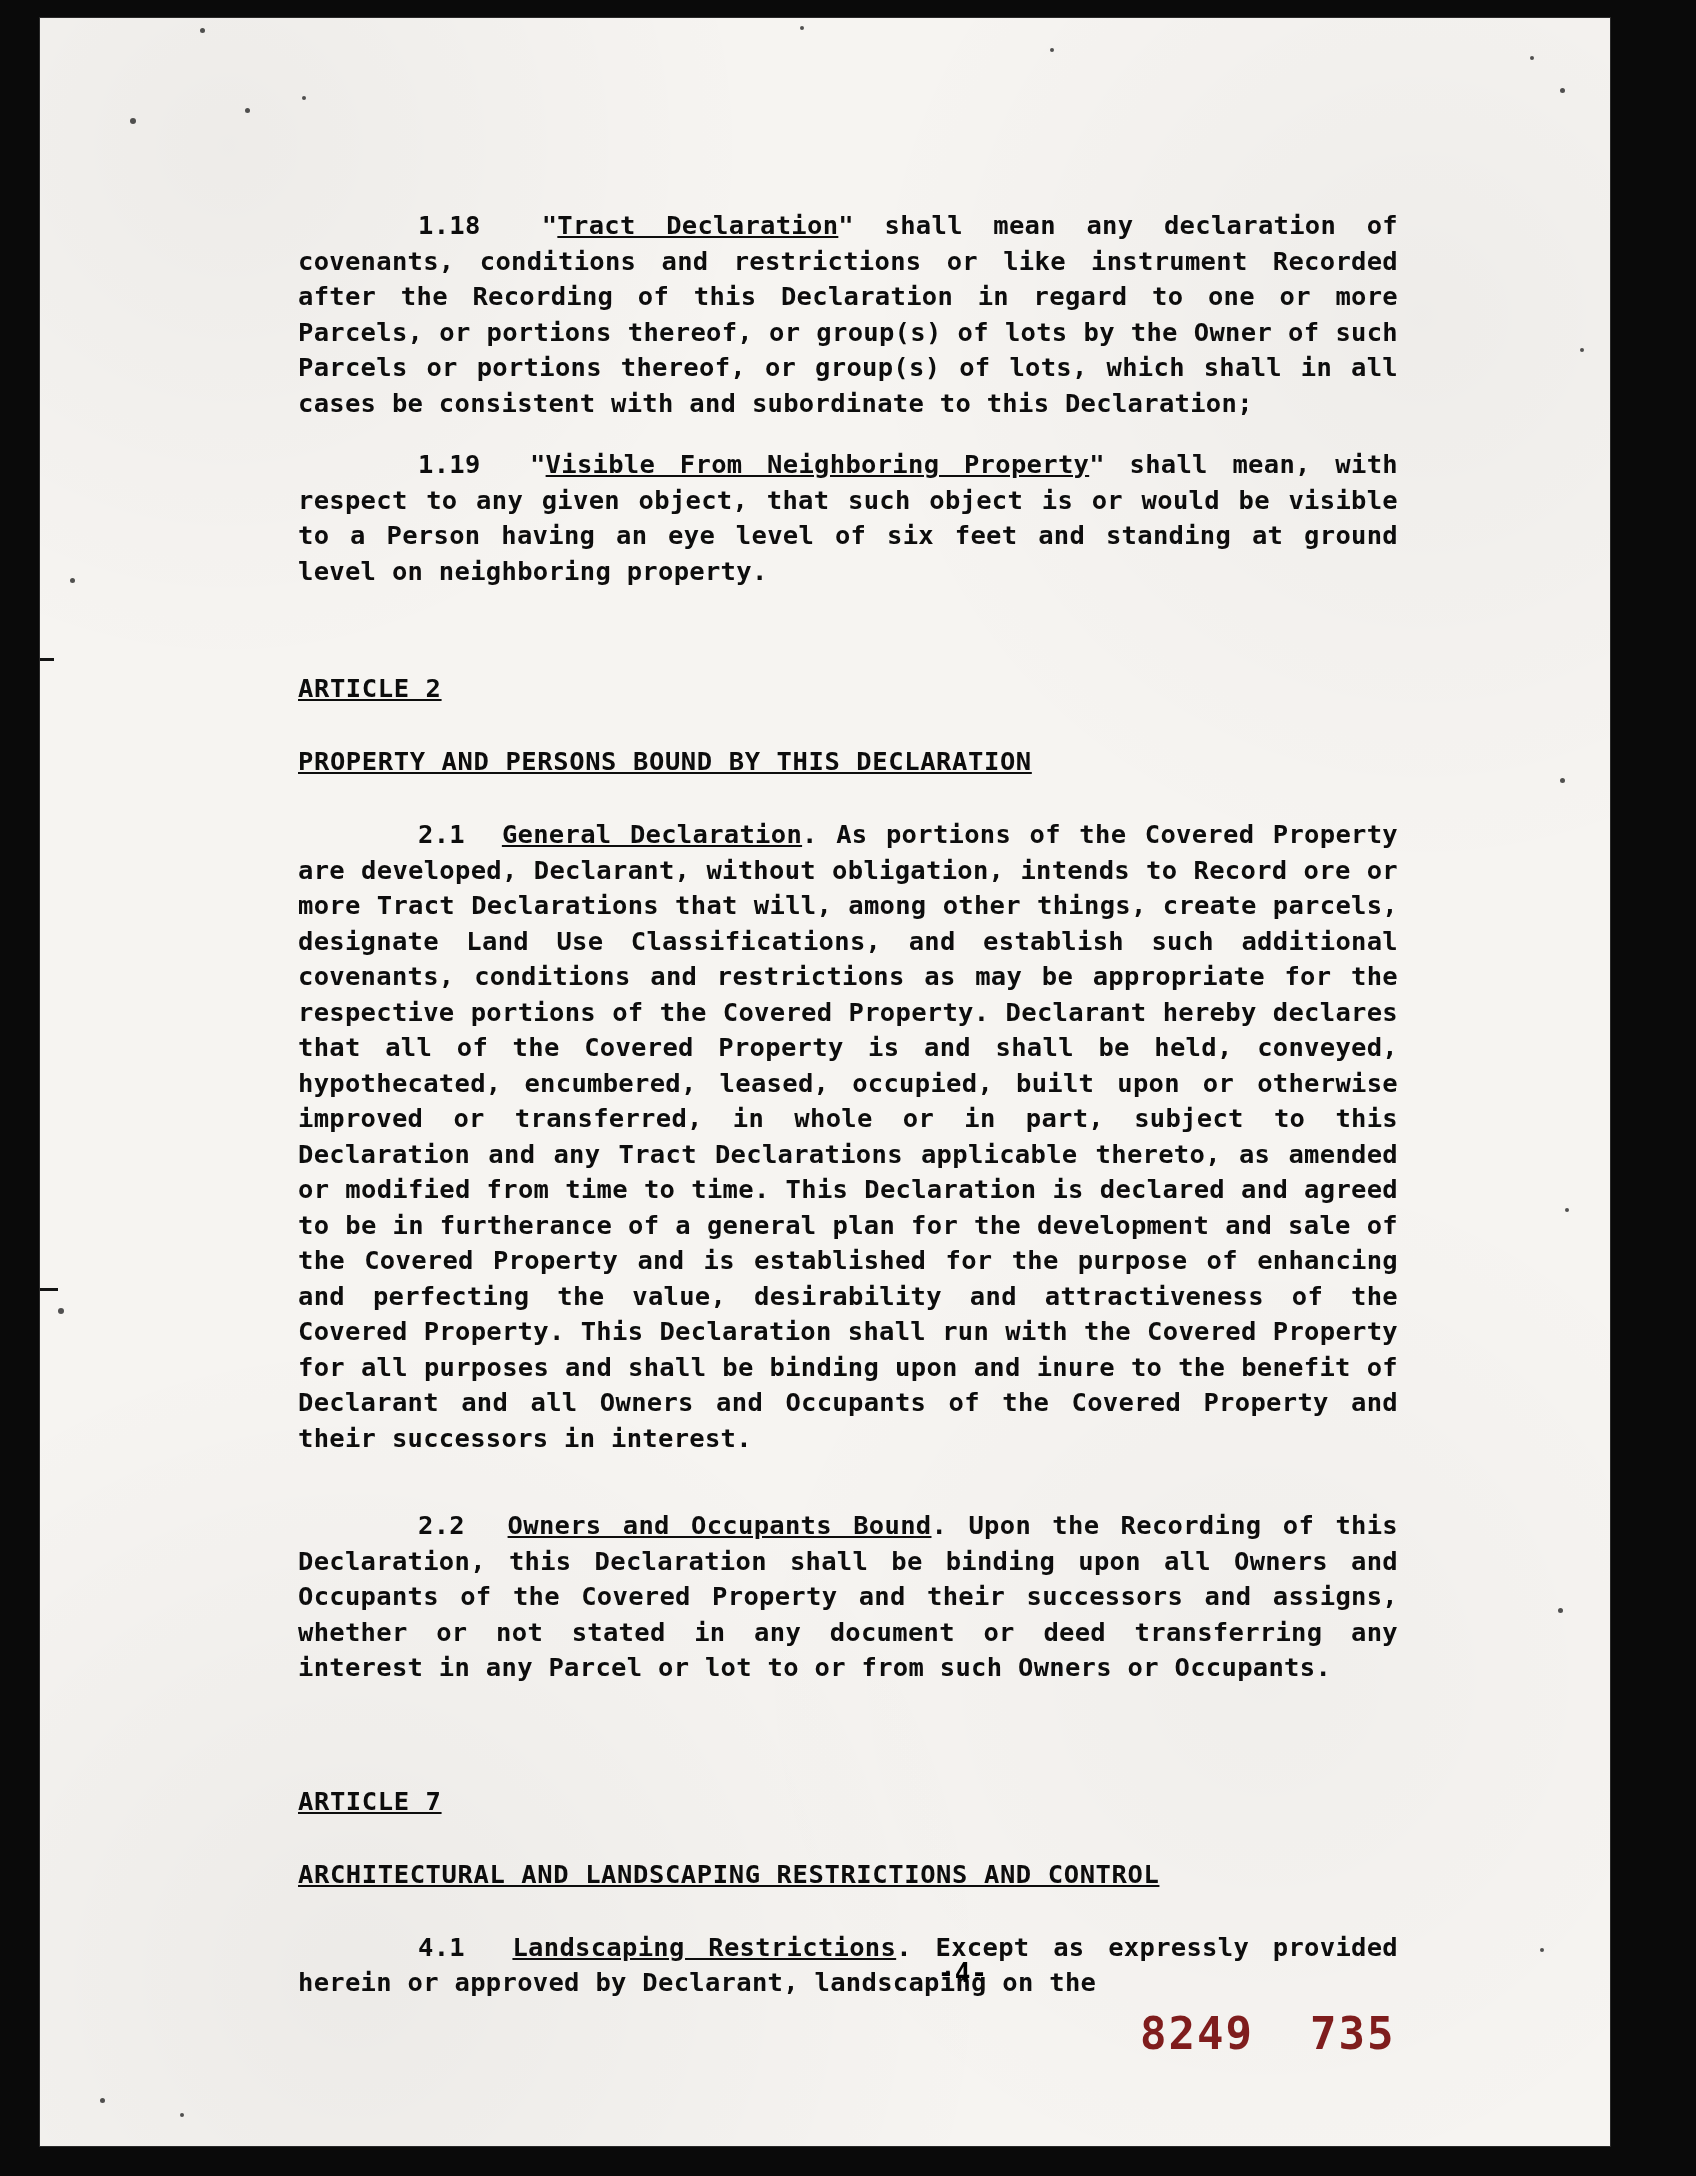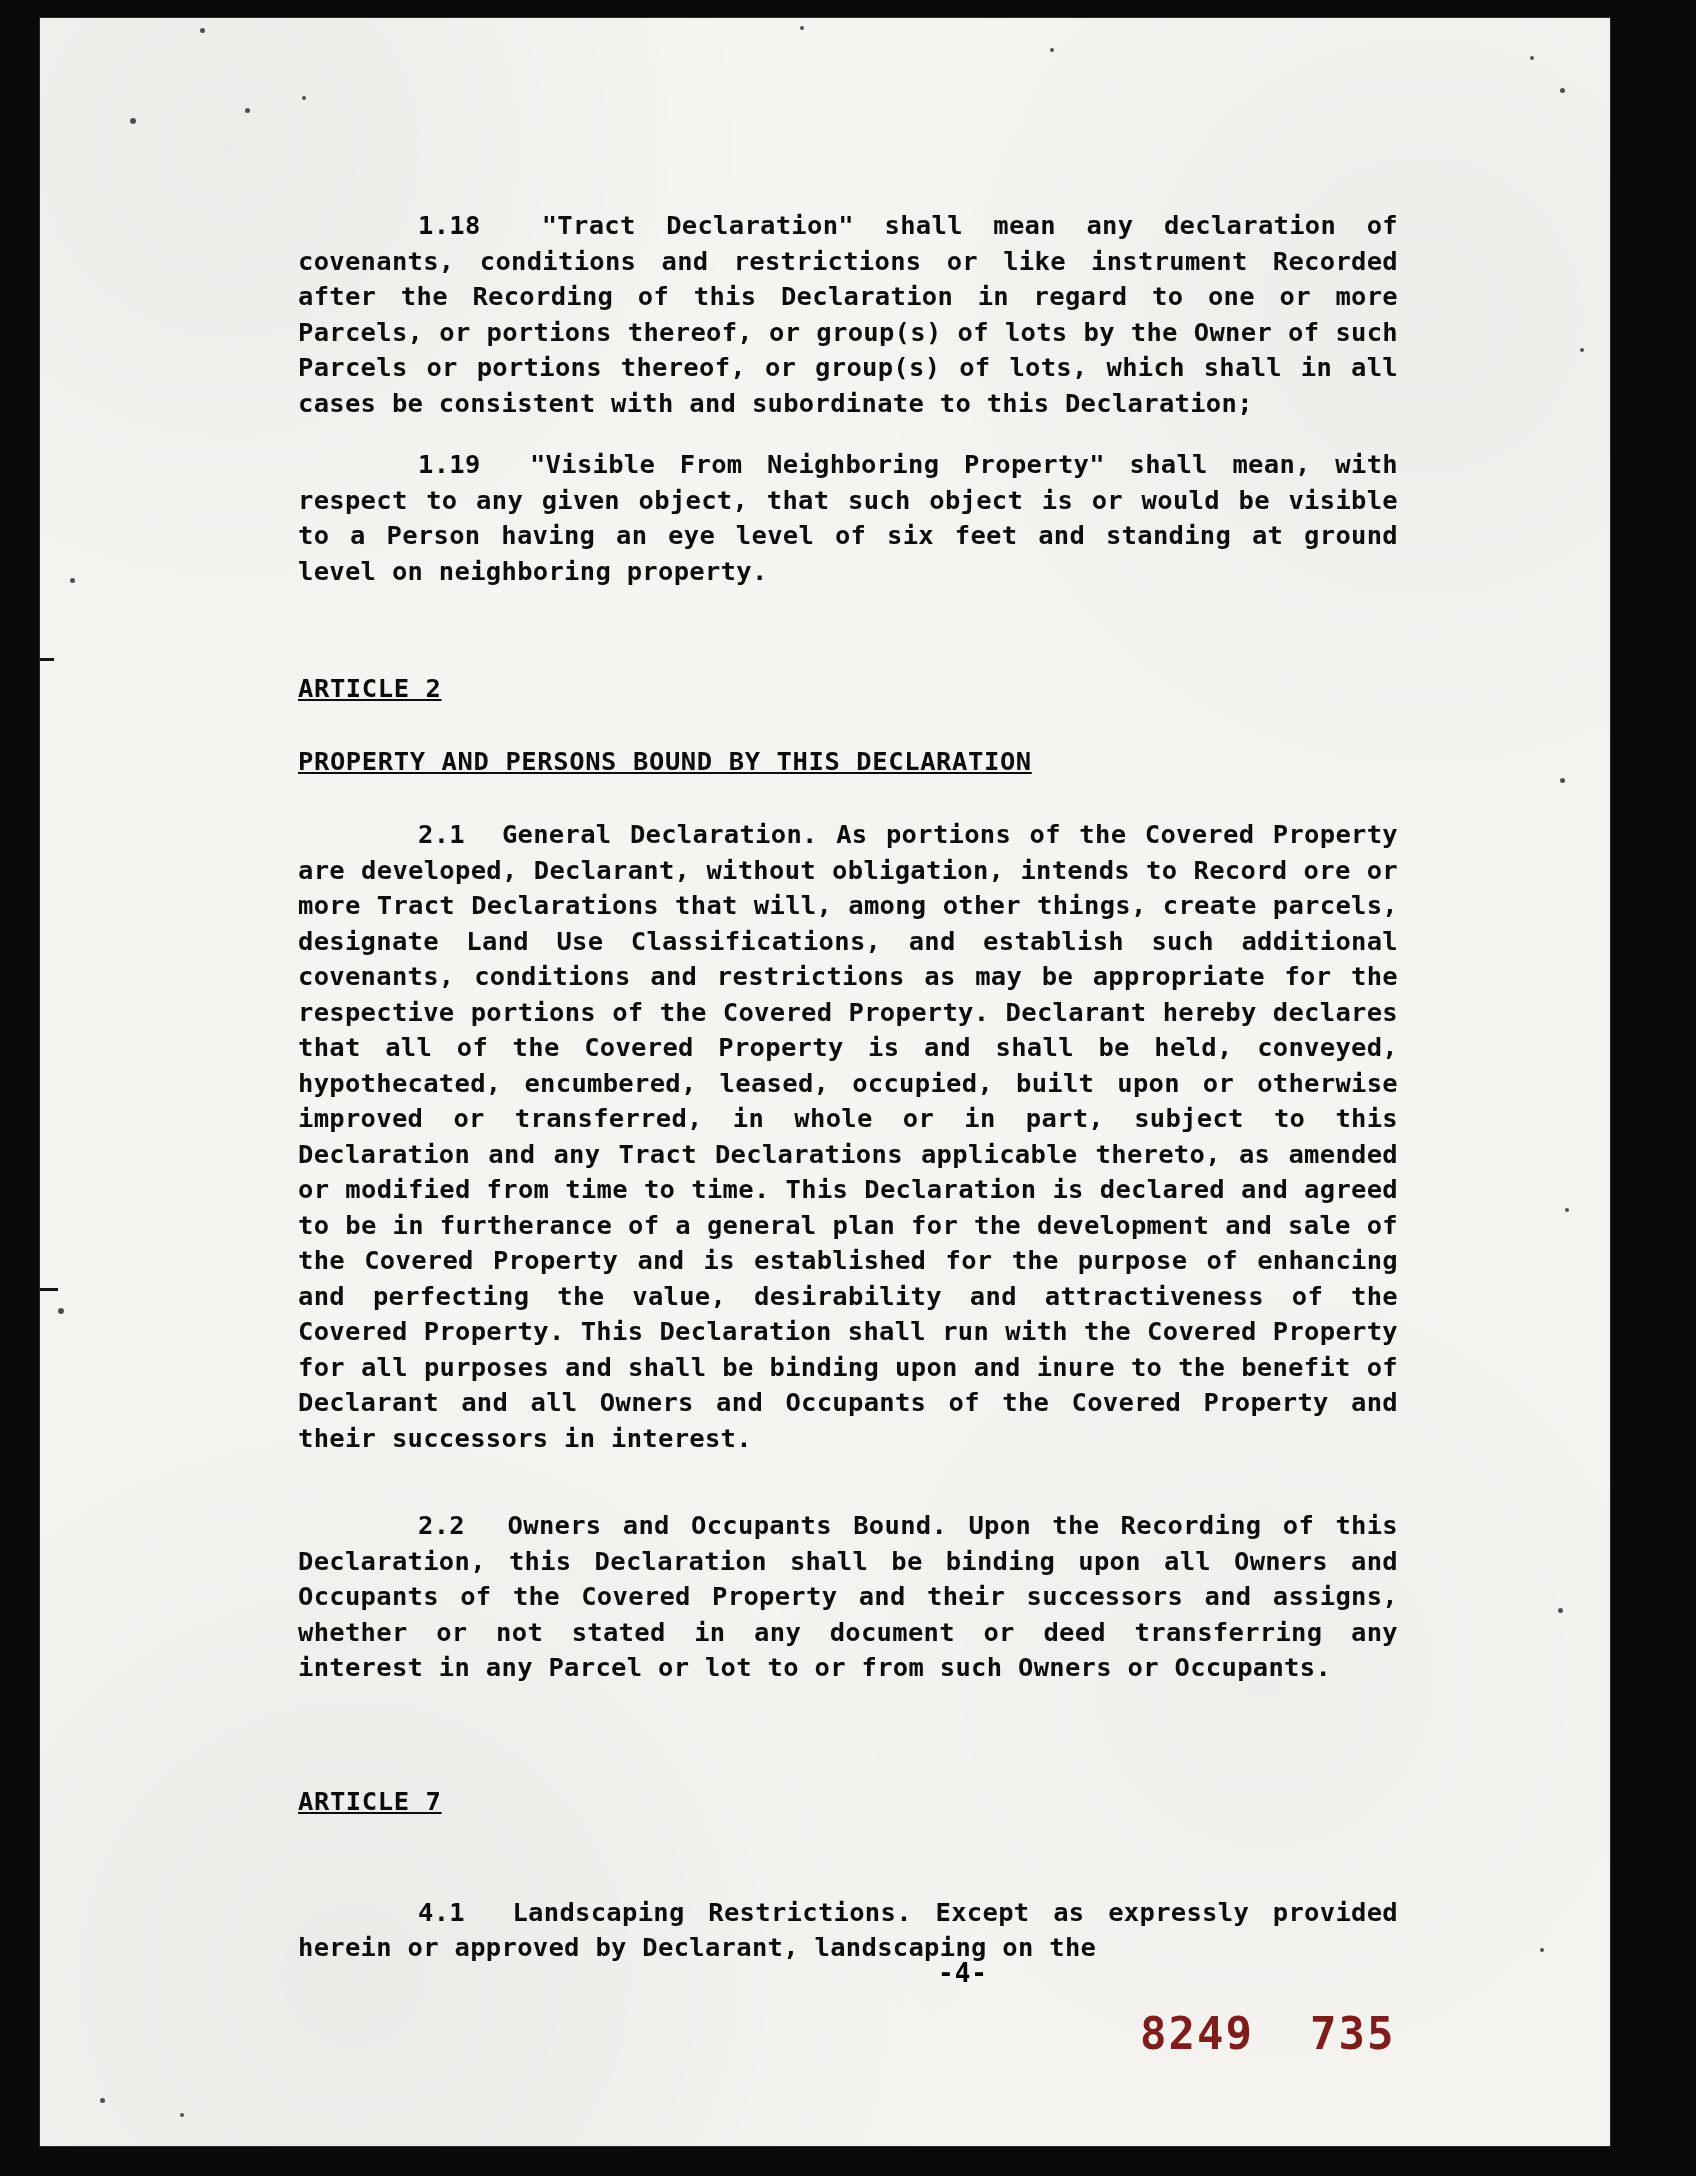--- a/index.html
+++ b/index.html
@@ -47,21 +47,21 @@
   p.body {
     margin: 0 0 26px 0;
     font-size: 25.5px;
     line-height: 35.5px;
     text-align: justify;
     letter-spacing: 0.3px;
     font-weight: 700;
   }
   p.body.tight { margin-bottom: 14px; }
   .indent { display: inline-block; width: 120px; }
-  .u { }
+  .u { text-decoration: underline; }
   h2.heading {
     margin: 0;
     font-size: 25.5px;
     line-height: 35px;
     font-weight: 700;
     letter-spacing: 0.6px;
   }
   h2.heading span { text-decoration: underline; }
   .gap-lg { height: 56px; }
   .gap-md { height: 38px; }
@@ -145,20 +145,21 @@
       <p class="body"><span class="indent"></span><span>2.1</span>&nbsp;&nbsp;<span class="u">General Declaration</span><span>. As portions of the Covered Property are developed, Declarant, without obligation, intends to Record ore or more Tract Declarations that will, among other things, create parcels, designate Land Use Classifications, and establish such additional covenants, conditions and restrictions as may be appropriate for the respective portions of the Covered Property. Declarant hereby declares that all of the Covered Property is and shall be held, conveyed, hypothecated, encumbered, leased, occupied, built upon or otherwise improved or transferred, in whole or in part, subject to this Declaration and any Tract Declarations applicable thereto, as amended or modified from time to time. This Declaration is declared and agreed to be in furtherance of a general plan for the development and sale of the Covered Property and is established for the purpose of enhancing and perfecting the value, desirability and attractiveness of the Covered Property. This Declaration shall run with the Covered Property for all purposes and shall be binding upon and inure to the benefit of Declarant and all Owners and Occupants of the Covered Property and their successors in interest.</span></p>
 
       <div class="gap-sm"></div>
 
       <p class="body"><span class="indent"></span><span>2.2</span>&nbsp;&nbsp;<span class="u">Owners and Occupants Bound</span><span>. Upon the Recording of this Declaration, this Declaration shall be binding upon all Owners and Occupants of the Covered Property and their successors and assigns, whether or not stated in any document or deed transferring any interest in any Parcel or lot to or from such Owners or Occupants.</span></p>
 
       <div class="gap-xl"></div>
 
       <h2 class="heading"><span>ARTICLE 7</span></h2>
       <div class="gap-md"></div>
+      <h2 class="heading"><span>ARCHITECTURAL AND LANDSCAPING RESTRICTIONS AND CONTROL</span></h2>
       <div class="gap-md"></div>
 
       <p class="body tight"><span class="indent"></span><span>4.1</span>&nbsp;&nbsp;<span class="u">Landscaping Restrictions</span><span>. Except as expressly provided herein or approved by Declarant, landscaping on the</span></p>
 
     </div>
 
     <div class="footer">
       <div class="page-num">-4-</div>
     </div>
 

